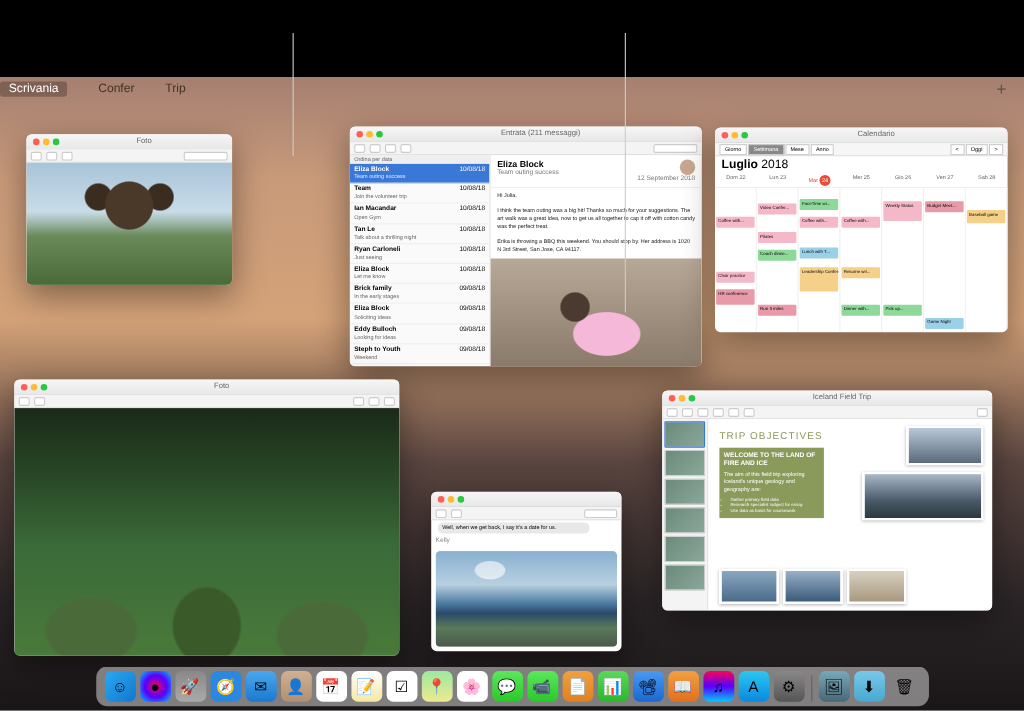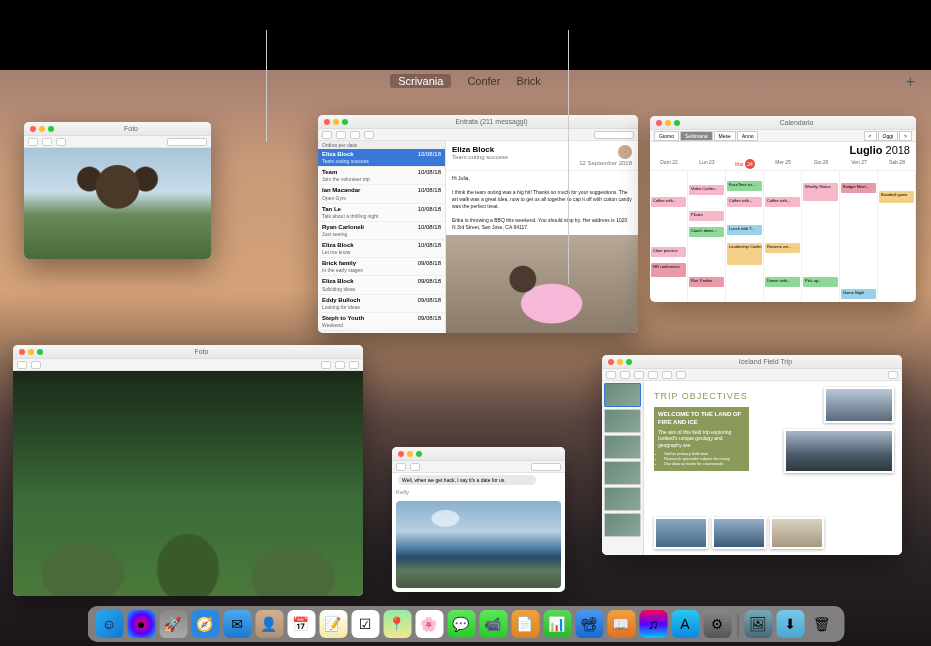--- a/index.html
+++ b/index.html
@@ -3,21 +3,21 @@
 <meta charset="utf-8">
 <style>
 * { margin: 0; padding: 0; box-sizing: border-box; }
 body {
   width: 931px; height: 646px;
   font-family: -apple-system, "Helvetica Neue", Arial, sans-serif;
   overflow: hidden; position: relative;
   background: linear-gradient(180deg,#8a6a6a 0%,#c89a7a 25%,#d4a278 45%,#5a4540 65%,#2a2426 85%,#1a1618 100%);
 }
 .blackbar { position:absolute; top:0; left:0; right:0; height:70px; background:#000; z-index:20; }
-.spaces-bar { position:absolute; top:70px; left:0; right:0; height:22px; display:flex; align-items:center; justify-content:center; gap:16px; z-index:20; font-size:11px; color:#432; }
+.spaces-bar { position:absolute; top:70px; left:0; right:0; height:22px; display:flex; align-items:center; justify-content:flex-start; gap:28px; z-index:20; font-size:11px; color:#432; }
 .spaces-bar .space { cursor:pointer; }
 .spaces-bar .space.active { background:rgba(0,0,0,.25); padding:1px 8px; border-radius:3px; color:#fff; }
 .add-space { position:absolute; right:16px; top:73px; color:#555; font-size:16px; z-index:21; cursor:pointer; }
 .callout-line { position:absolute; width:1px; background:#ccc; z-index:22; }
 
 .win { position:absolute; background:#fff; border-radius:5px; box-shadow:0 10px 30px rgba(0,0,0,.4); overflow:hidden; font-size:8px; }
 .titlebar { height:14px; background:linear-gradient(#f6f6f6,#e8e8e8); border-bottom:1px solid #ddd; display:flex; align-items:center; padding:0 6px; gap:3px; }
 .traffic { display:flex; gap:3px; }
 .tdot { width:6px; height:6px; border-radius:50%; }
 .tred{background:#ff5f57}.tyel{background:#febc2e}.tgrn{background:#28c840}
@@ -51,21 +51,21 @@
   radial-gradient(circle at 40% 45%,#4a3a30 0%,#4a3a30 10%,transparent 11%),
   radial-gradient(ellipse at 55% 70%,#f5b8d8 0%,#f5b8d8 20%,transparent 21%),
   linear-gradient(180deg,#b8a898 0%,#8a7a6a 100%); }
 
 
 .win-cal { left:650px; top:116px; width:266px; height:186px; display:flex; flex-direction:column; }
 .cal-tool { height:12px; background:#f6f6f6; border-bottom:1px solid #e2e2e2; display:flex; align-items:center; font-size:6px; padding:0 4px; justify-content:space-between; }
 .cal-tool .segs { display:flex; gap:1px; }
 .cal-tool .seg { padding:1px 4px; background:#fff; border:1px solid #ccc; font-size:5px; }
 .cal-tool .seg.active { background:#888; color:#fff; }
-.cal-head { padding:2px 6px; font-size:11px;text-align:right; }
+.cal-head { padding:2px 6px; font-size:11px; }
 .cal-head b { font-weight:700; }
 .cal-days { display:flex; border-bottom:1px solid #eee; font-size:5px; }
 .cal-days .d { flex:1; text-align:center; padding:1px 0; color:#666; }
 .cal-days .d.today { color:#e74c3c; }
 .cal-days .d.today .num { background:#e74c3c; color:#fff; border-radius:50%; display:inline-block; width:10px; height:10px; line-height:10px; }
 .cal-grid { flex:1; display:flex; position:relative; }
 .cal-grid .col { flex:1; border-right:1px solid #f0f0f0; position:relative; }
 .ev { position:absolute; left:1px; right:1px; font-size:4px; padding:1px 2px; border-radius:1px; overflow:hidden; white-space:nowrap; }
 
 
@@ -116,21 +116,21 @@
 </head>
 <body>
 
 <div class="blackbar"></div>
 <div class="callout-line" style="left:266px;top:30px;height:112px"></div>
 <div class="callout-line" style="left:568px;top:30px;height:254px"></div>
 
 <div class="spaces-bar">
   <span class="space active">Scrivania</span>
   <span class="space">Confer</span>
-  <span class="space">Brick</span>
+  <span class="space">Trip</span>
 </div>
 <div class="add-space">+</div>
 
 <div class="win win-preview">
   <div class="titlebar">
     <div class="traffic">
         <div class="tdot tred"></div>
         <div class="tdot tyel"></div>
         <div class="tdot tgrn"></div>
       </div>

